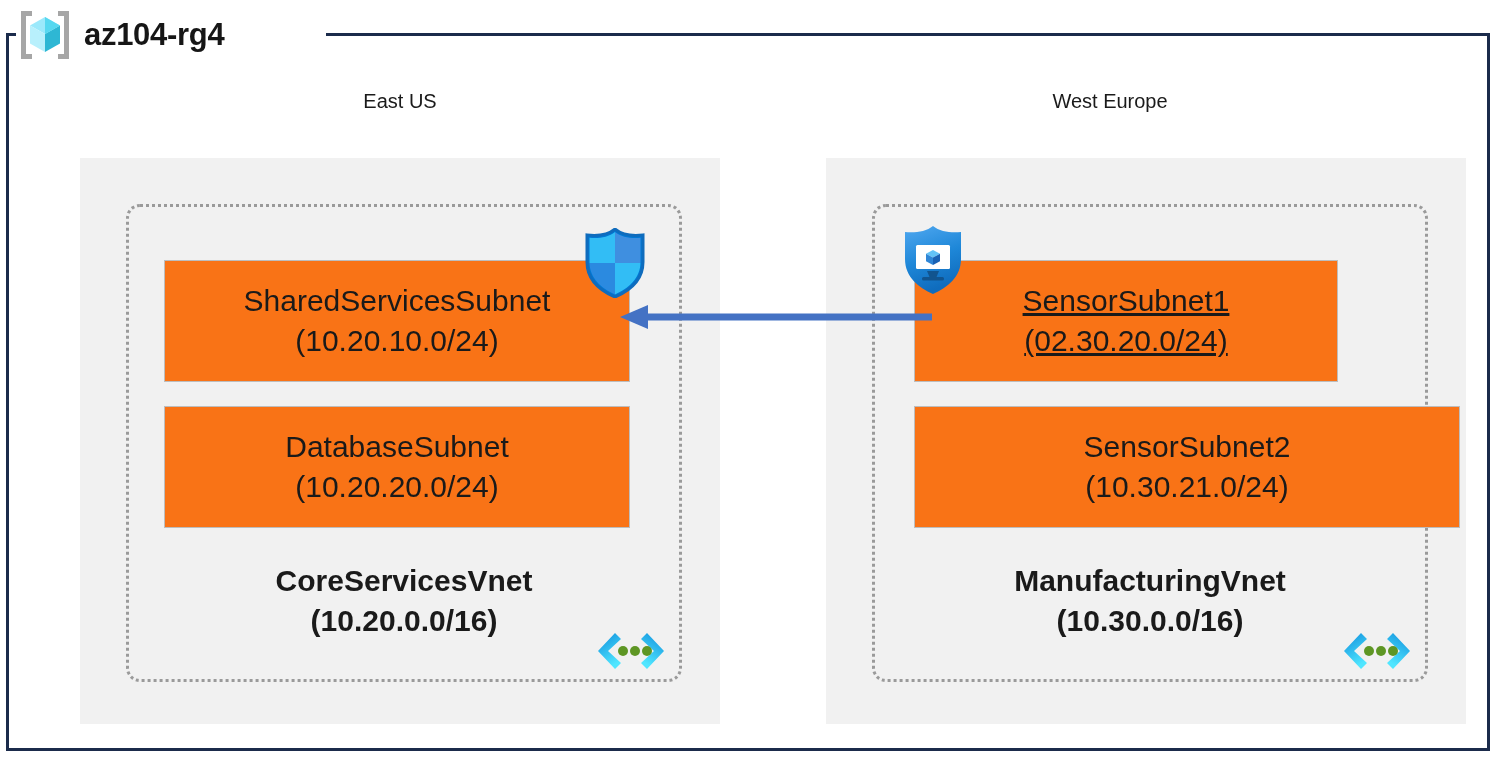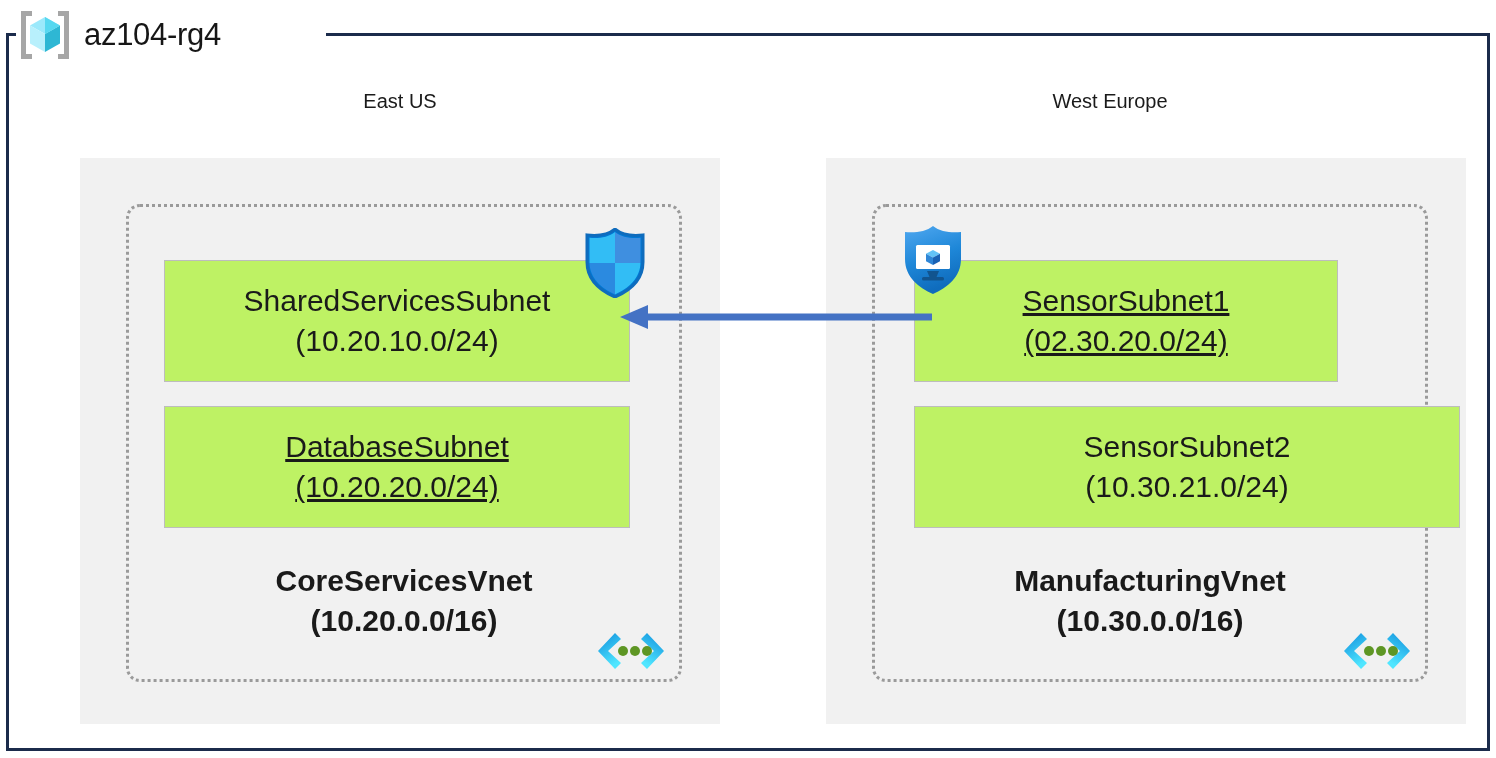--- a/index.html
+++ b/index.html
@@ -54,21 +54,21 @@
   }
 
   .rg-icon {
     width: 58px;
     height: 52px;
     display: block;
   }
 
   .rg-title-text {
     font-size: 31px;
-    font-weight: normal;
+    font-weight: bold;
     color: #161616;
     letter-spacing: -0.3px;
     white-space: nowrap;
   }
 
   
   .region-label {
     position: absolute;
     font-size: 20px;
     color: #1a1a1a;
@@ -115,36 +115,36 @@
     position: absolute;
     right: 14px;
     bottom: 6px;
     width: 68px;
     height: 44px;
   }
 
   
   .subnet {
     position: absolute;
-    background: #bef264;
+    background: #f97316;
     border: 1px solid #bdbdbd;
     box-sizing: border-box;
     height: 122px;
     display: flex;
     flex-direction: column;
     align-items: center;
     justify-content: center;
     font-size: 30px;
     line-height: 40px;
     color: #1a1a1a;
   }
   .subnet .line2 { display: block; text-align: right; }
 
   .subnet.e1 { left: 164px; top: 260px; width: 466px; }
-  .subnet.e2 { left: 164px; top: 406px; width: 466px; text-decoration: underline; }
+  .subnet.e2 { left: 164px; top: 406px; width: 466px; }
   .subnet.w1 { left: 914px; top: 260px; width: 424px; text-decoration: underline; }
   .subnet.w2 { left: 914px; top: 406px; width: 546px; }
 
   
   .nsg-icon {
     position: absolute;
     left: 584px;
     top: 228px;
     width: 62px;
     height: 70px;

